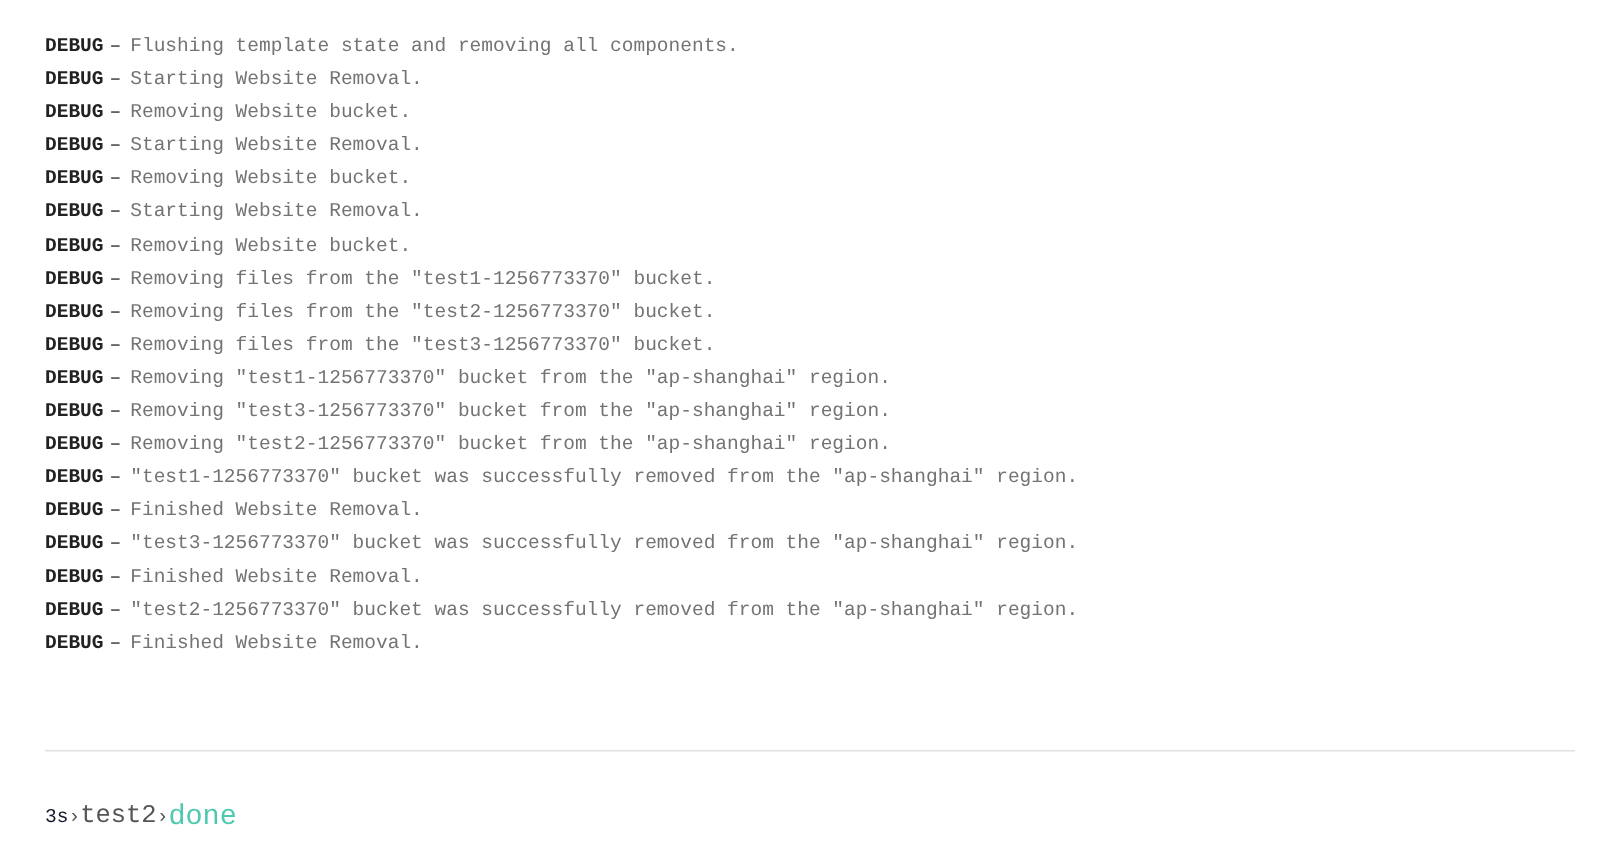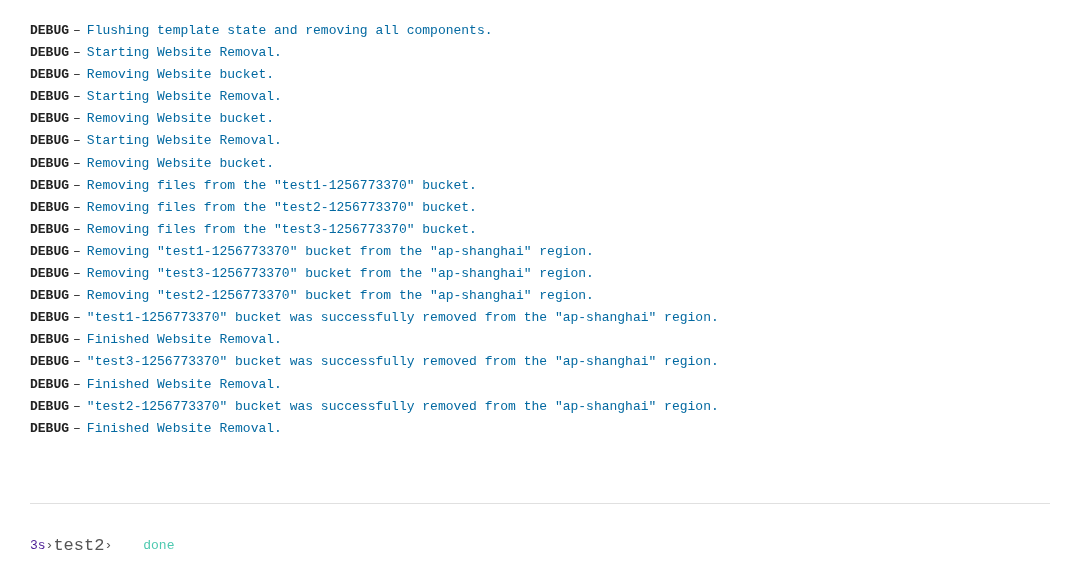--- a/index.html
+++ b/index.html
@@ -40,54 +40,53 @@
       flex-shrink: 0;
     }
 
     .dash {
       color: #222222;
       margin-right: 6px;
       flex-shrink: 0;
     }
 
     .log-message {
-      color: #0369a1;
+      color: #737373;
     }
 
     .footer {
       margin-top: 20px;
       display: flex;
       align-items: center;
       gap: 0;
     }
 
     .footer-time {
-      color: #4c1d95;
+      color: #0f172a;
       font-family: 'Courier New', Courier, monospace;
       font-size: 13px;
     }
 
     .footer-sep {
       color: #555555;
       font-family: 'Courier New', Courier, monospace;
       font-size: 13px;
     }
 
     .footer-path {
       color: #555555;
       font-family: 'Courier New', Courier, monospace;
       font-size: 17px;
     }
 
     .footer-done {
       color: #4ec9b0;
       font-family: 'Courier New', Courier, monospace;
-      font-size: 13px;
+      font-size: 19px;
       font-weight: 500;
-      margin-left: 31px;
     }
 
     .divider {
       border: none;
       border-top: 1px solid #e0e0e0;
       margin: 12px 0;
     }
   </style>
 </head>
 <body>

